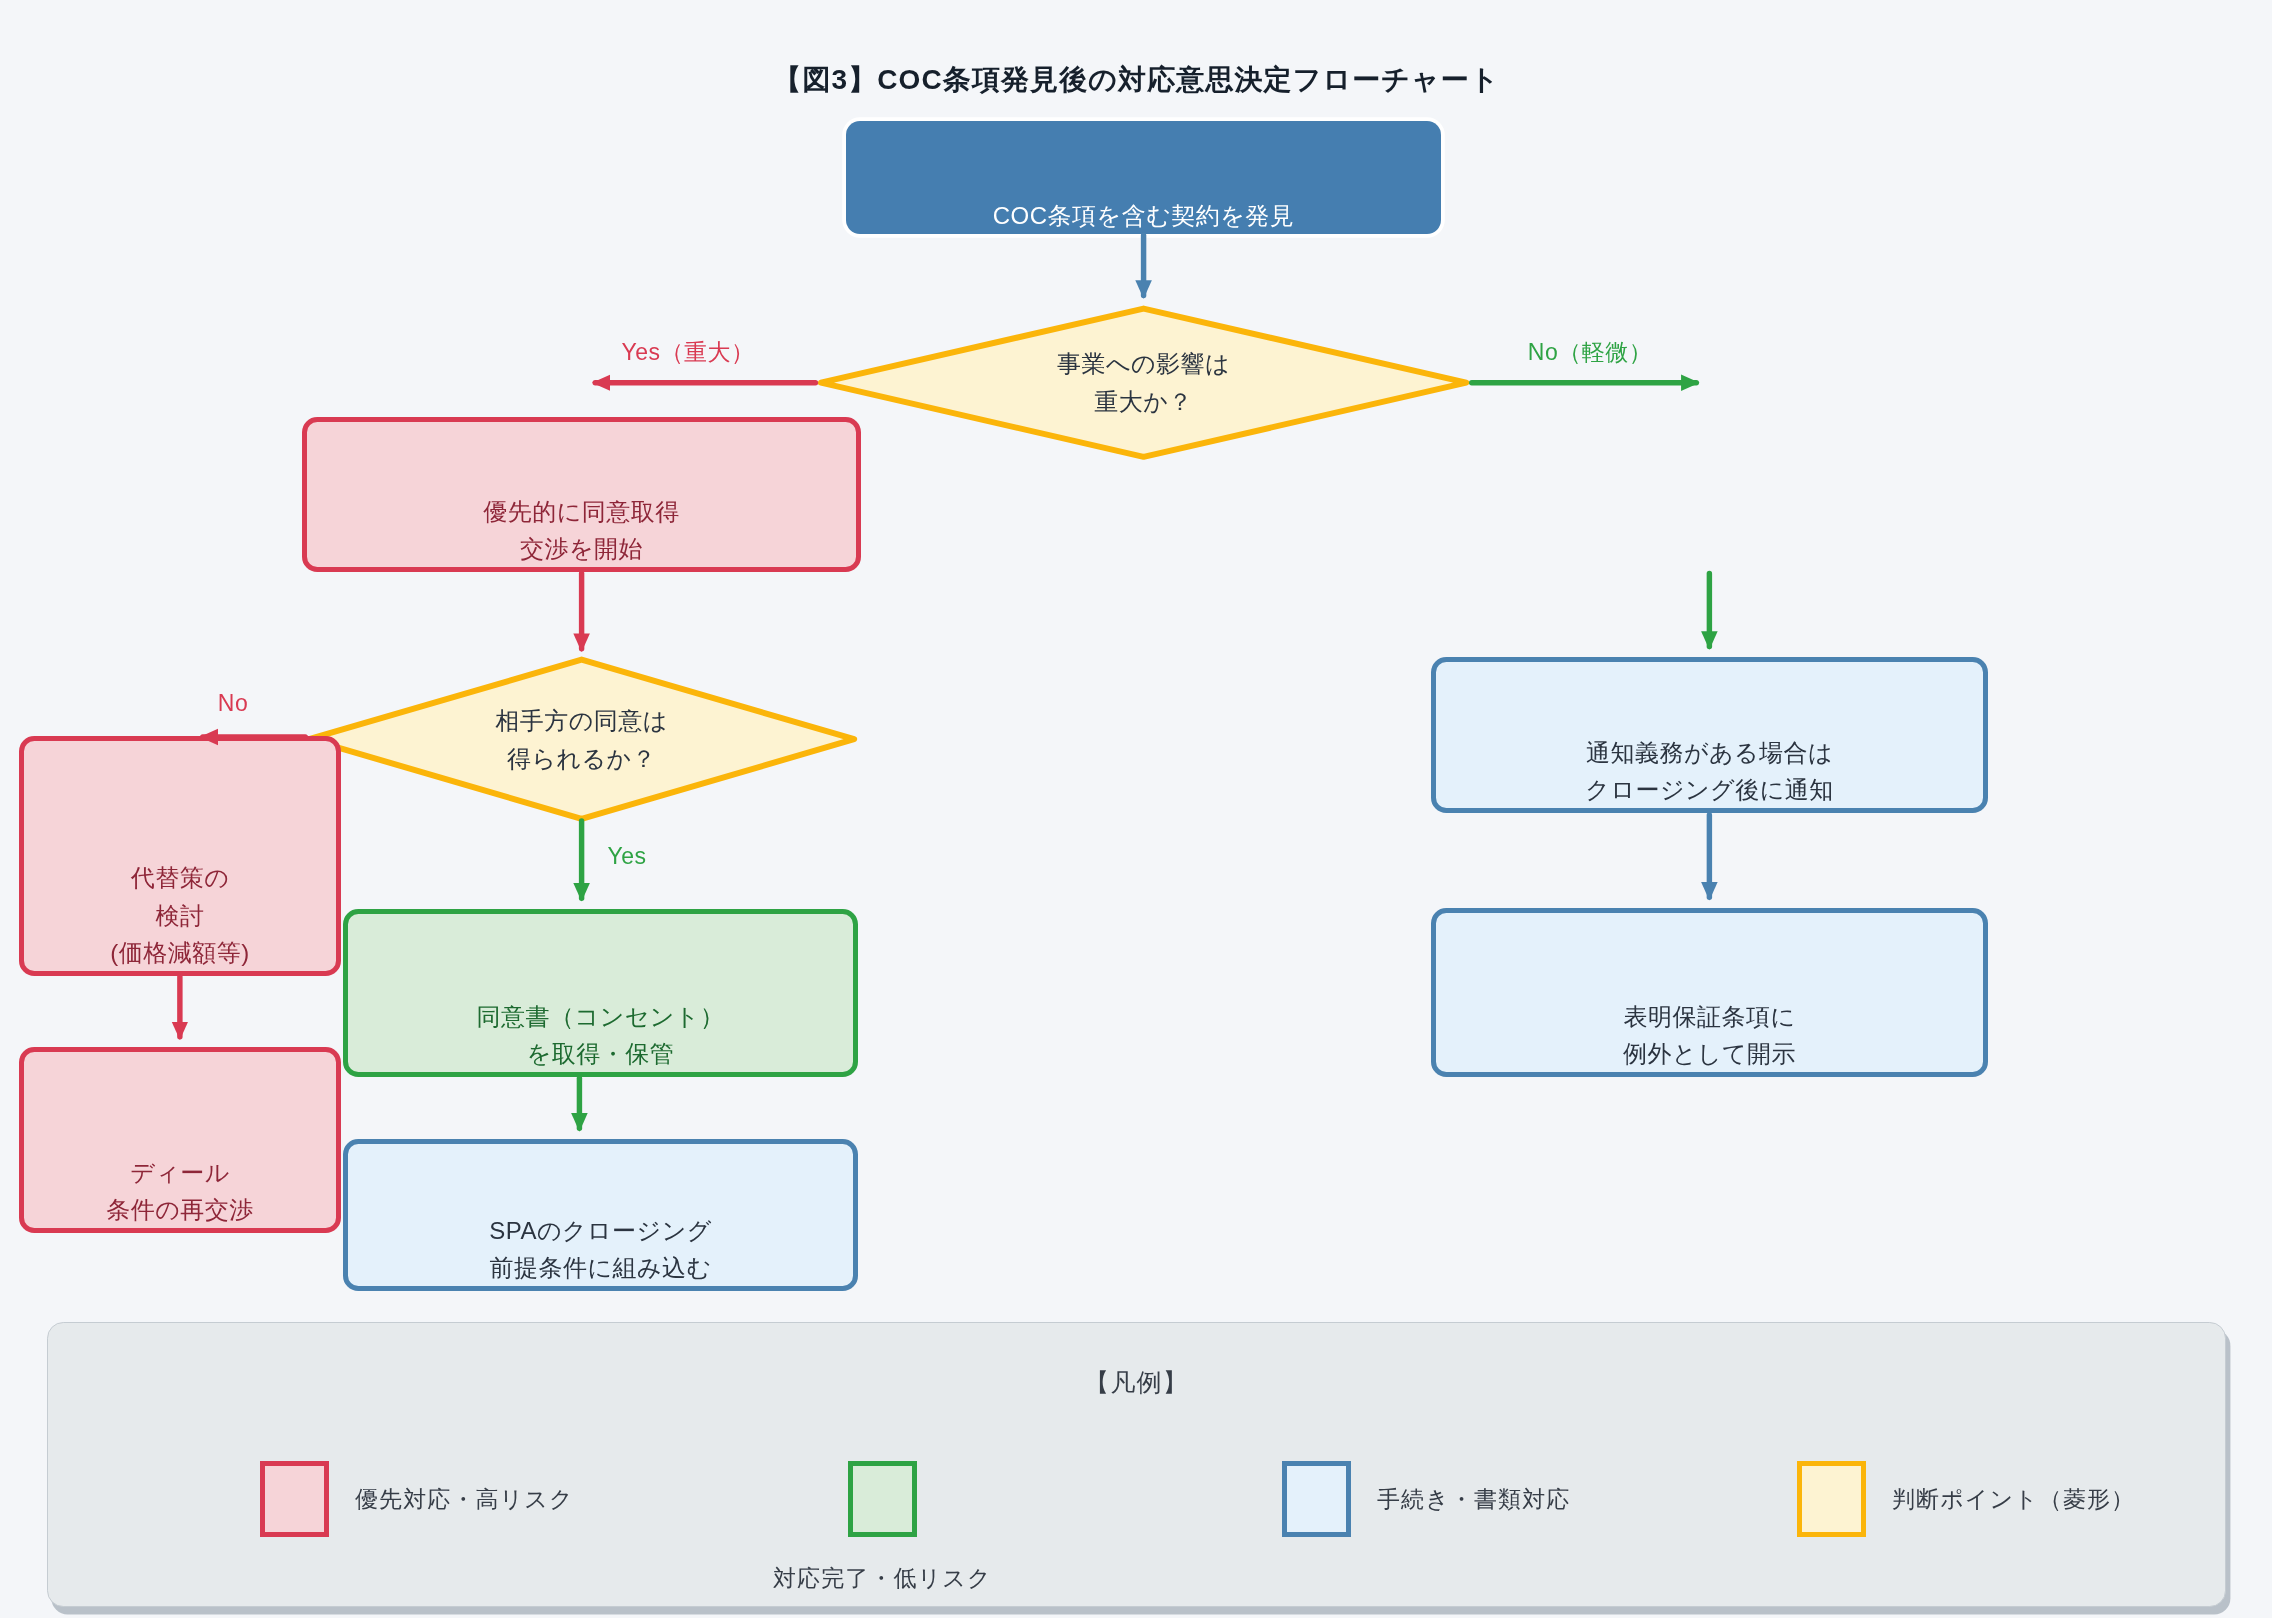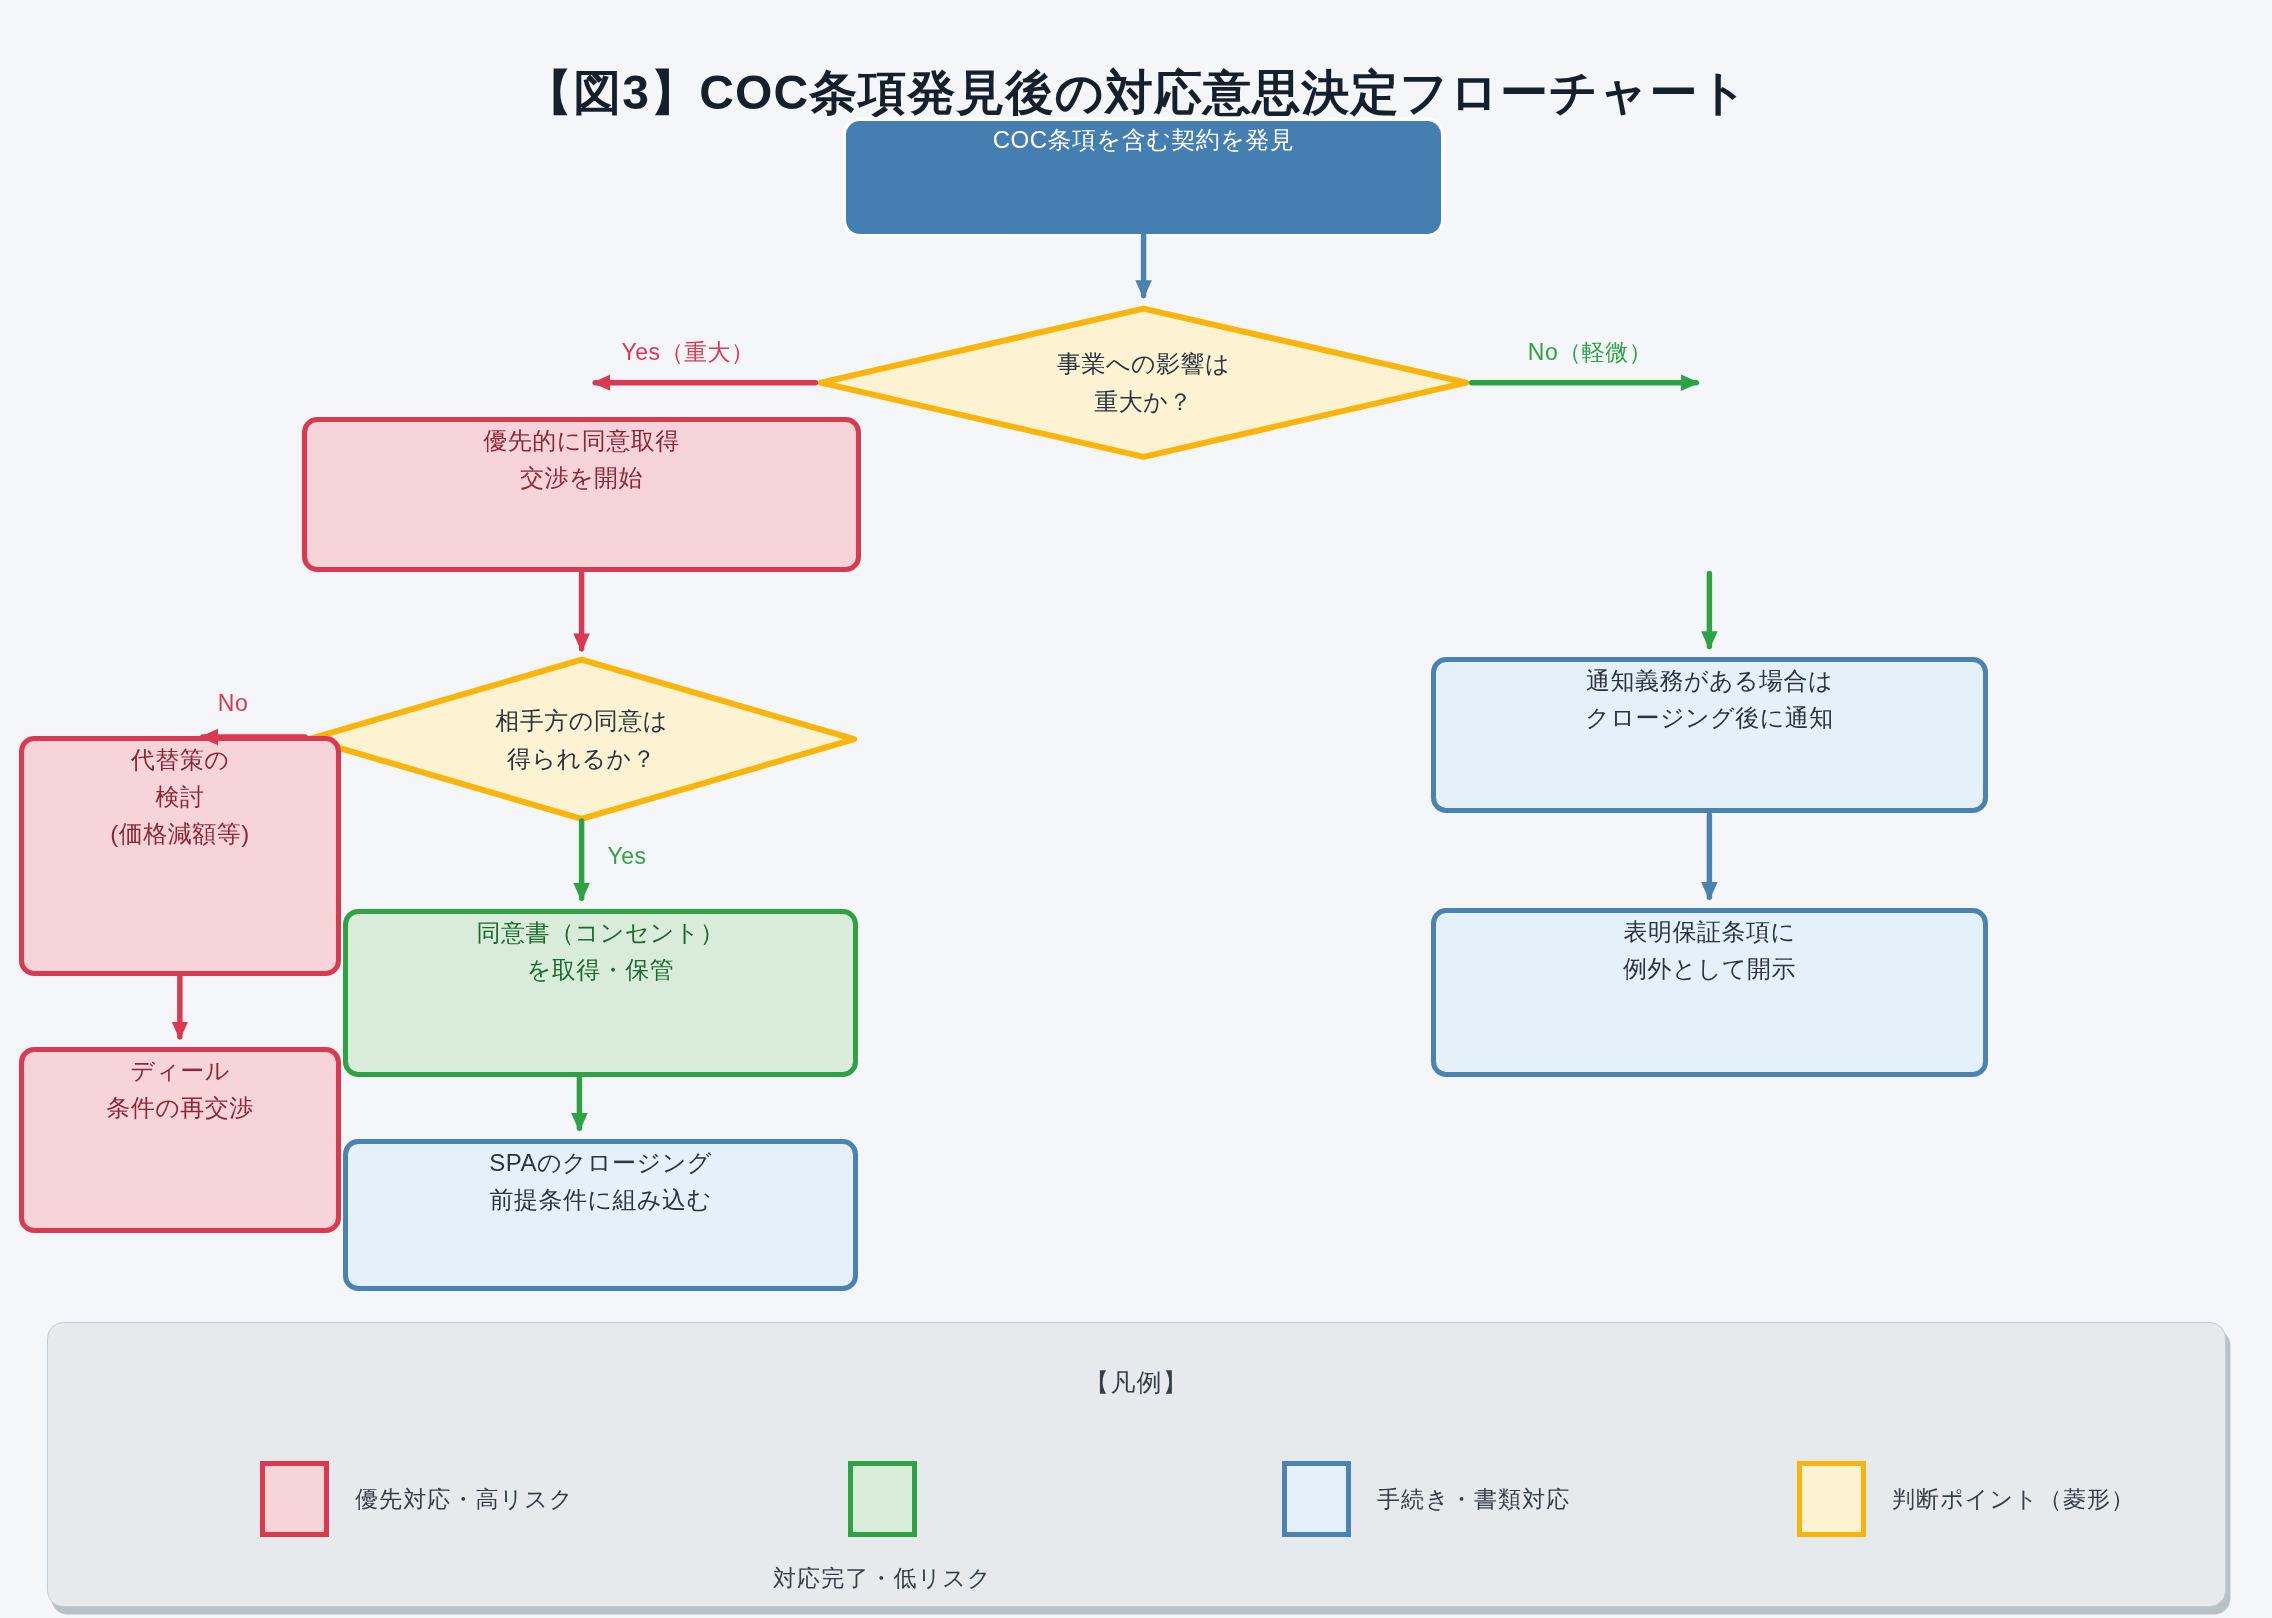--- a/index.html
+++ b/index.html
@@ -10,24 +10,24 @@
     --yellow:#fbb50a; --yellow_fill:#fdf3d2;
     --legend_bg:#e6eaec; --legend_border:#c5ccd2; --legend_shadow:#b9c1c9; --legend_text:#363d47;
   }
   *{box-sizing:border-box; margin:0; padding:0;}
   html,body{background:var(--bg,#f4f6f9);}
   body{font-family:"Liberation Sans","DejaVu Sans",sans-serif;}
   .stage{position:relative; width:2273px; height:1619px; background:var(--bg,#f4f6f9); overflow:hidden;}
   .layer{position:absolute; left:0; top:0; width:2273px; height:1619px; pointer-events:none;}
   .title{
     position:absolute; left:50%; top:61px; transform:translateX(-50%);
-    font-size:48px; font-weight:700; color:var(--ink,#16202c); white-space:nowrap; letter-spacing:1.1px;
+    font-size:28px; font-weight:700; color:var(--ink,#16202c); white-space:nowrap; letter-spacing:1.1px;
   }
   .node{
-    position:absolute; display:flex; align-items:flex-start; justify-content:center; text-align:center;
+    position:absolute; display:flex; align-items:flex-end; justify-content:center; text-align:center;
     border-radius:15.3px; font-size:24px; line-height:1.55; letter-spacing:0.5px;
   }
   .node-label{white-space:pre-line;}
   .box-start{
     background:var(--blue_deep,#457eb0); color:#ffffff; border-radius:14px;
     box-shadow:0 0 0 3.8px #ffffff;
   }
   .box-red{background:var(--red_fill,#f6d4d8); border:5.4px solid var(--red,#d93a52); color:var(--red_text,#8e2638);}
   .box-green{background:var(--green_fill,#d9ecd9); border:5.4px solid var(--green,#2ea344); color:var(--green_text,#1d6a30);}
   .box-blue{background:var(--blue_fill,#e4f1fb); border:5.4px solid var(--blue,#4a82b0); color:var(--text_dark,#2b3440);}

